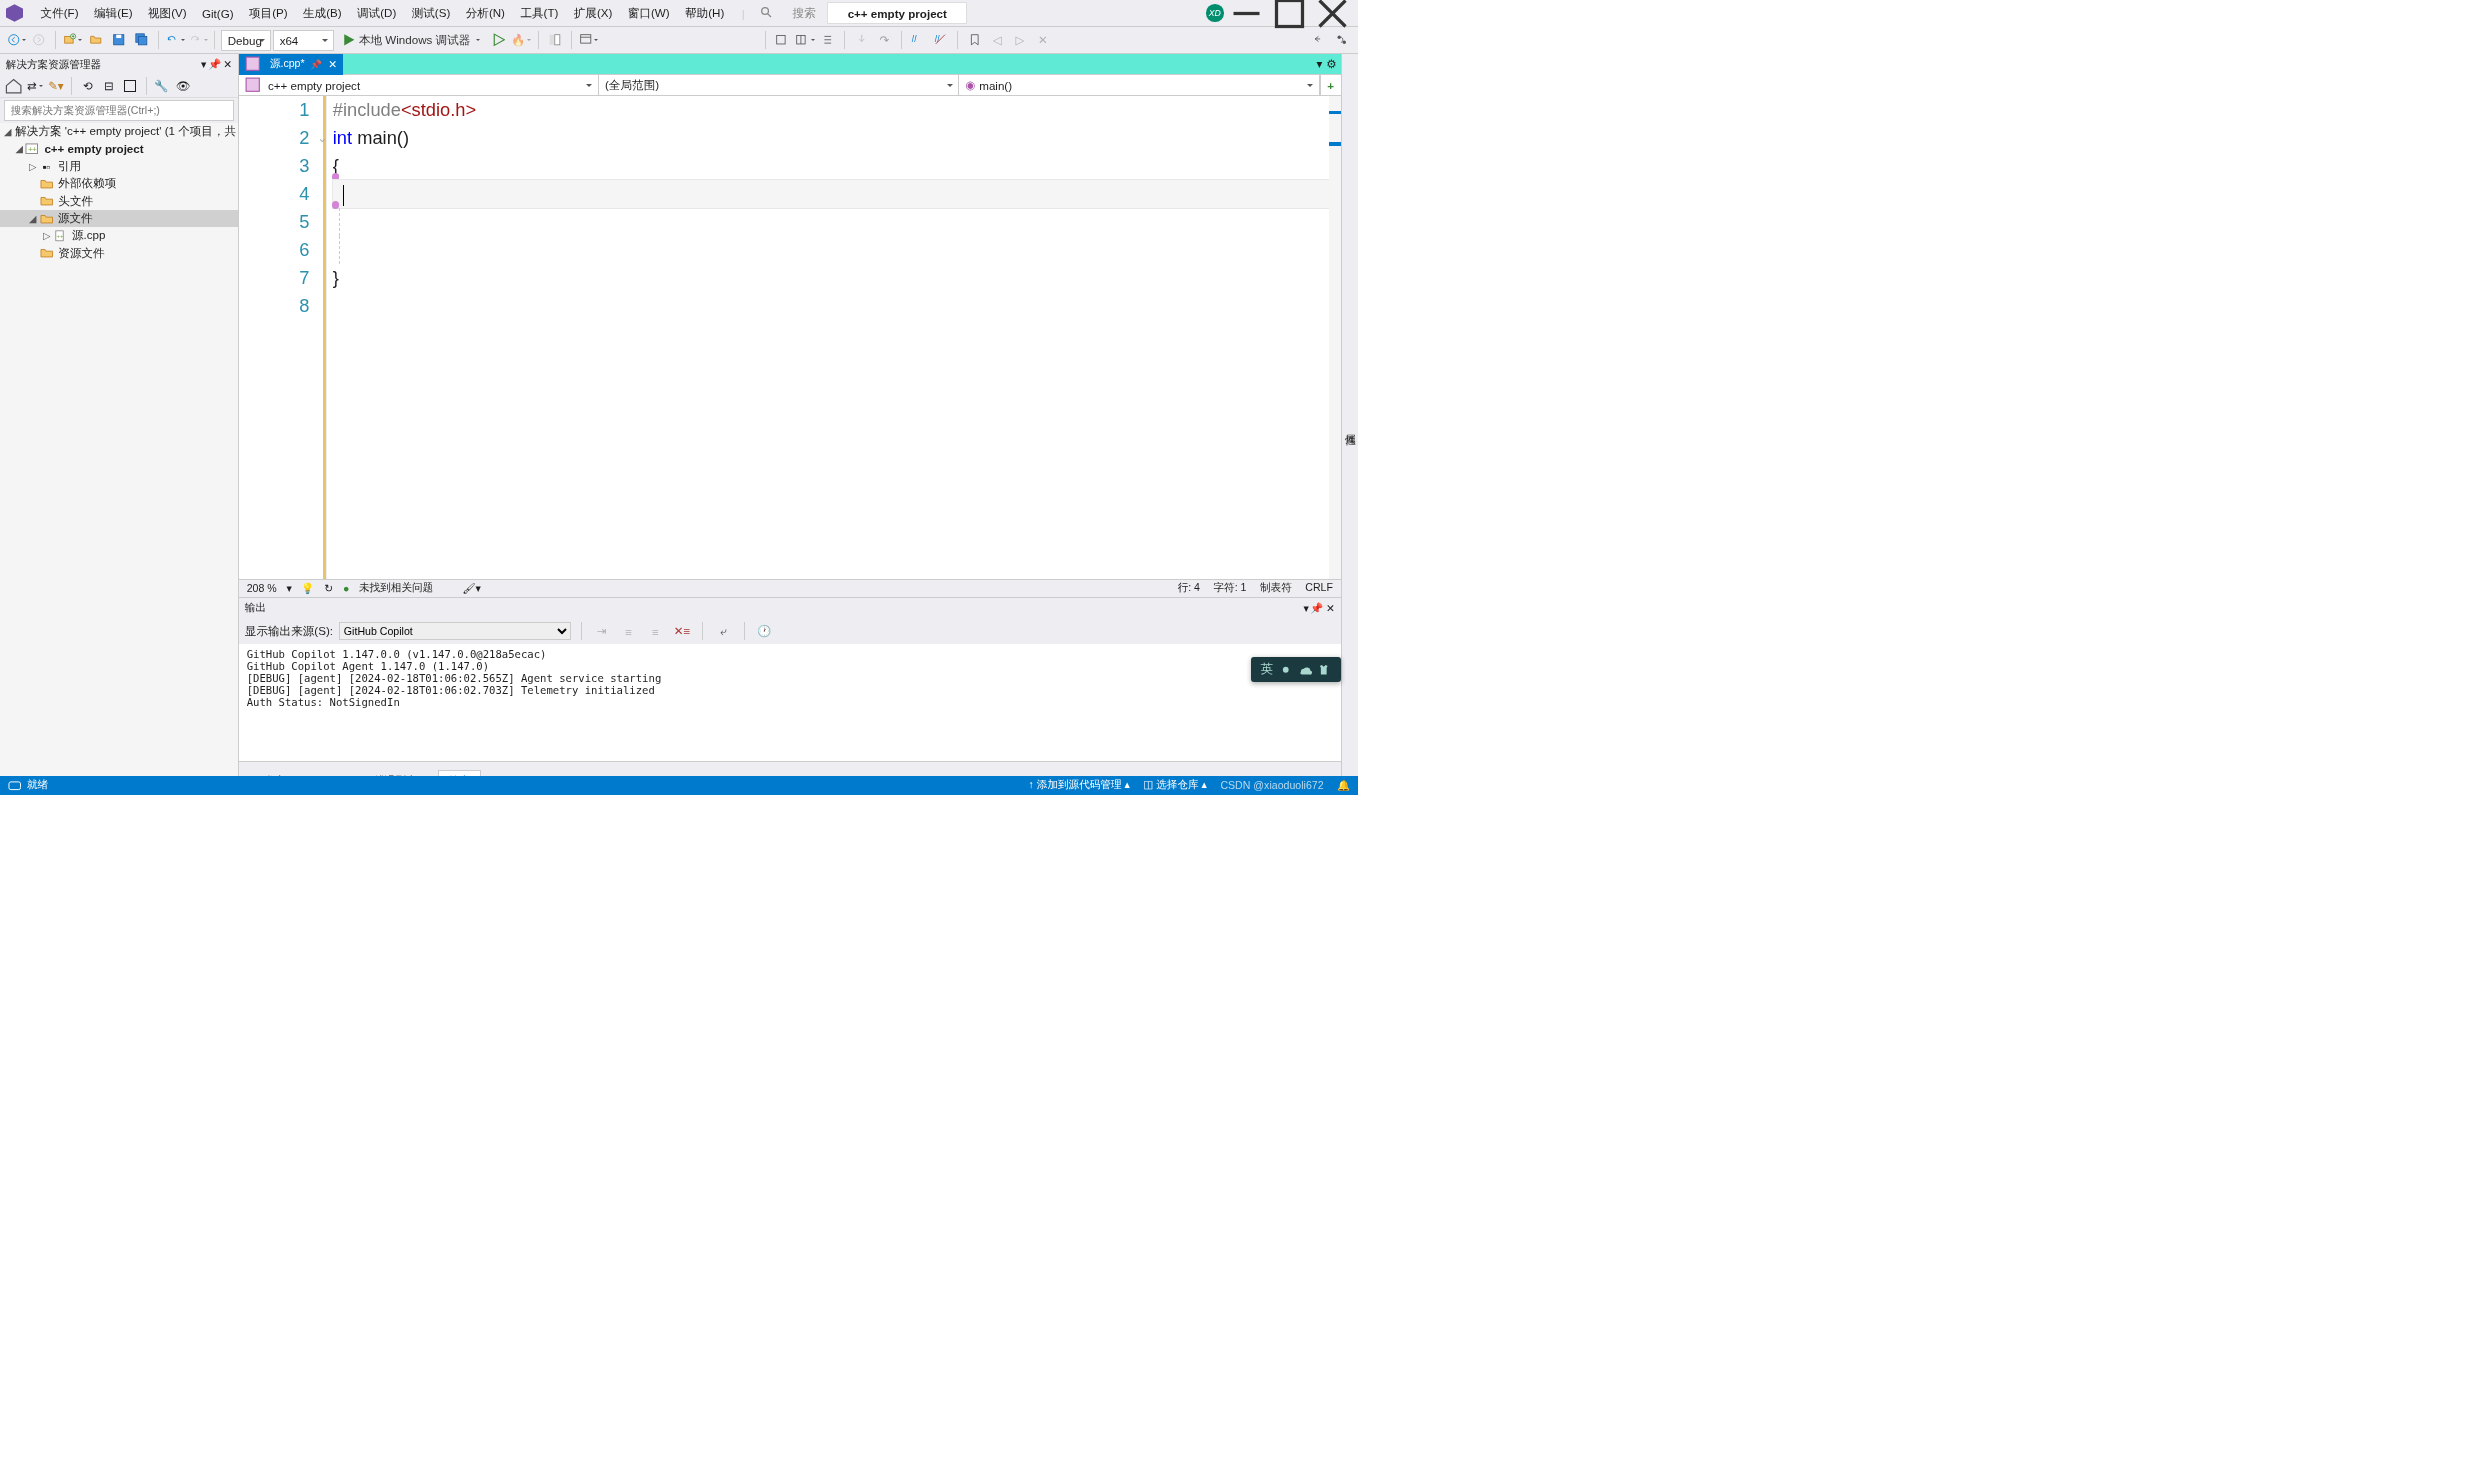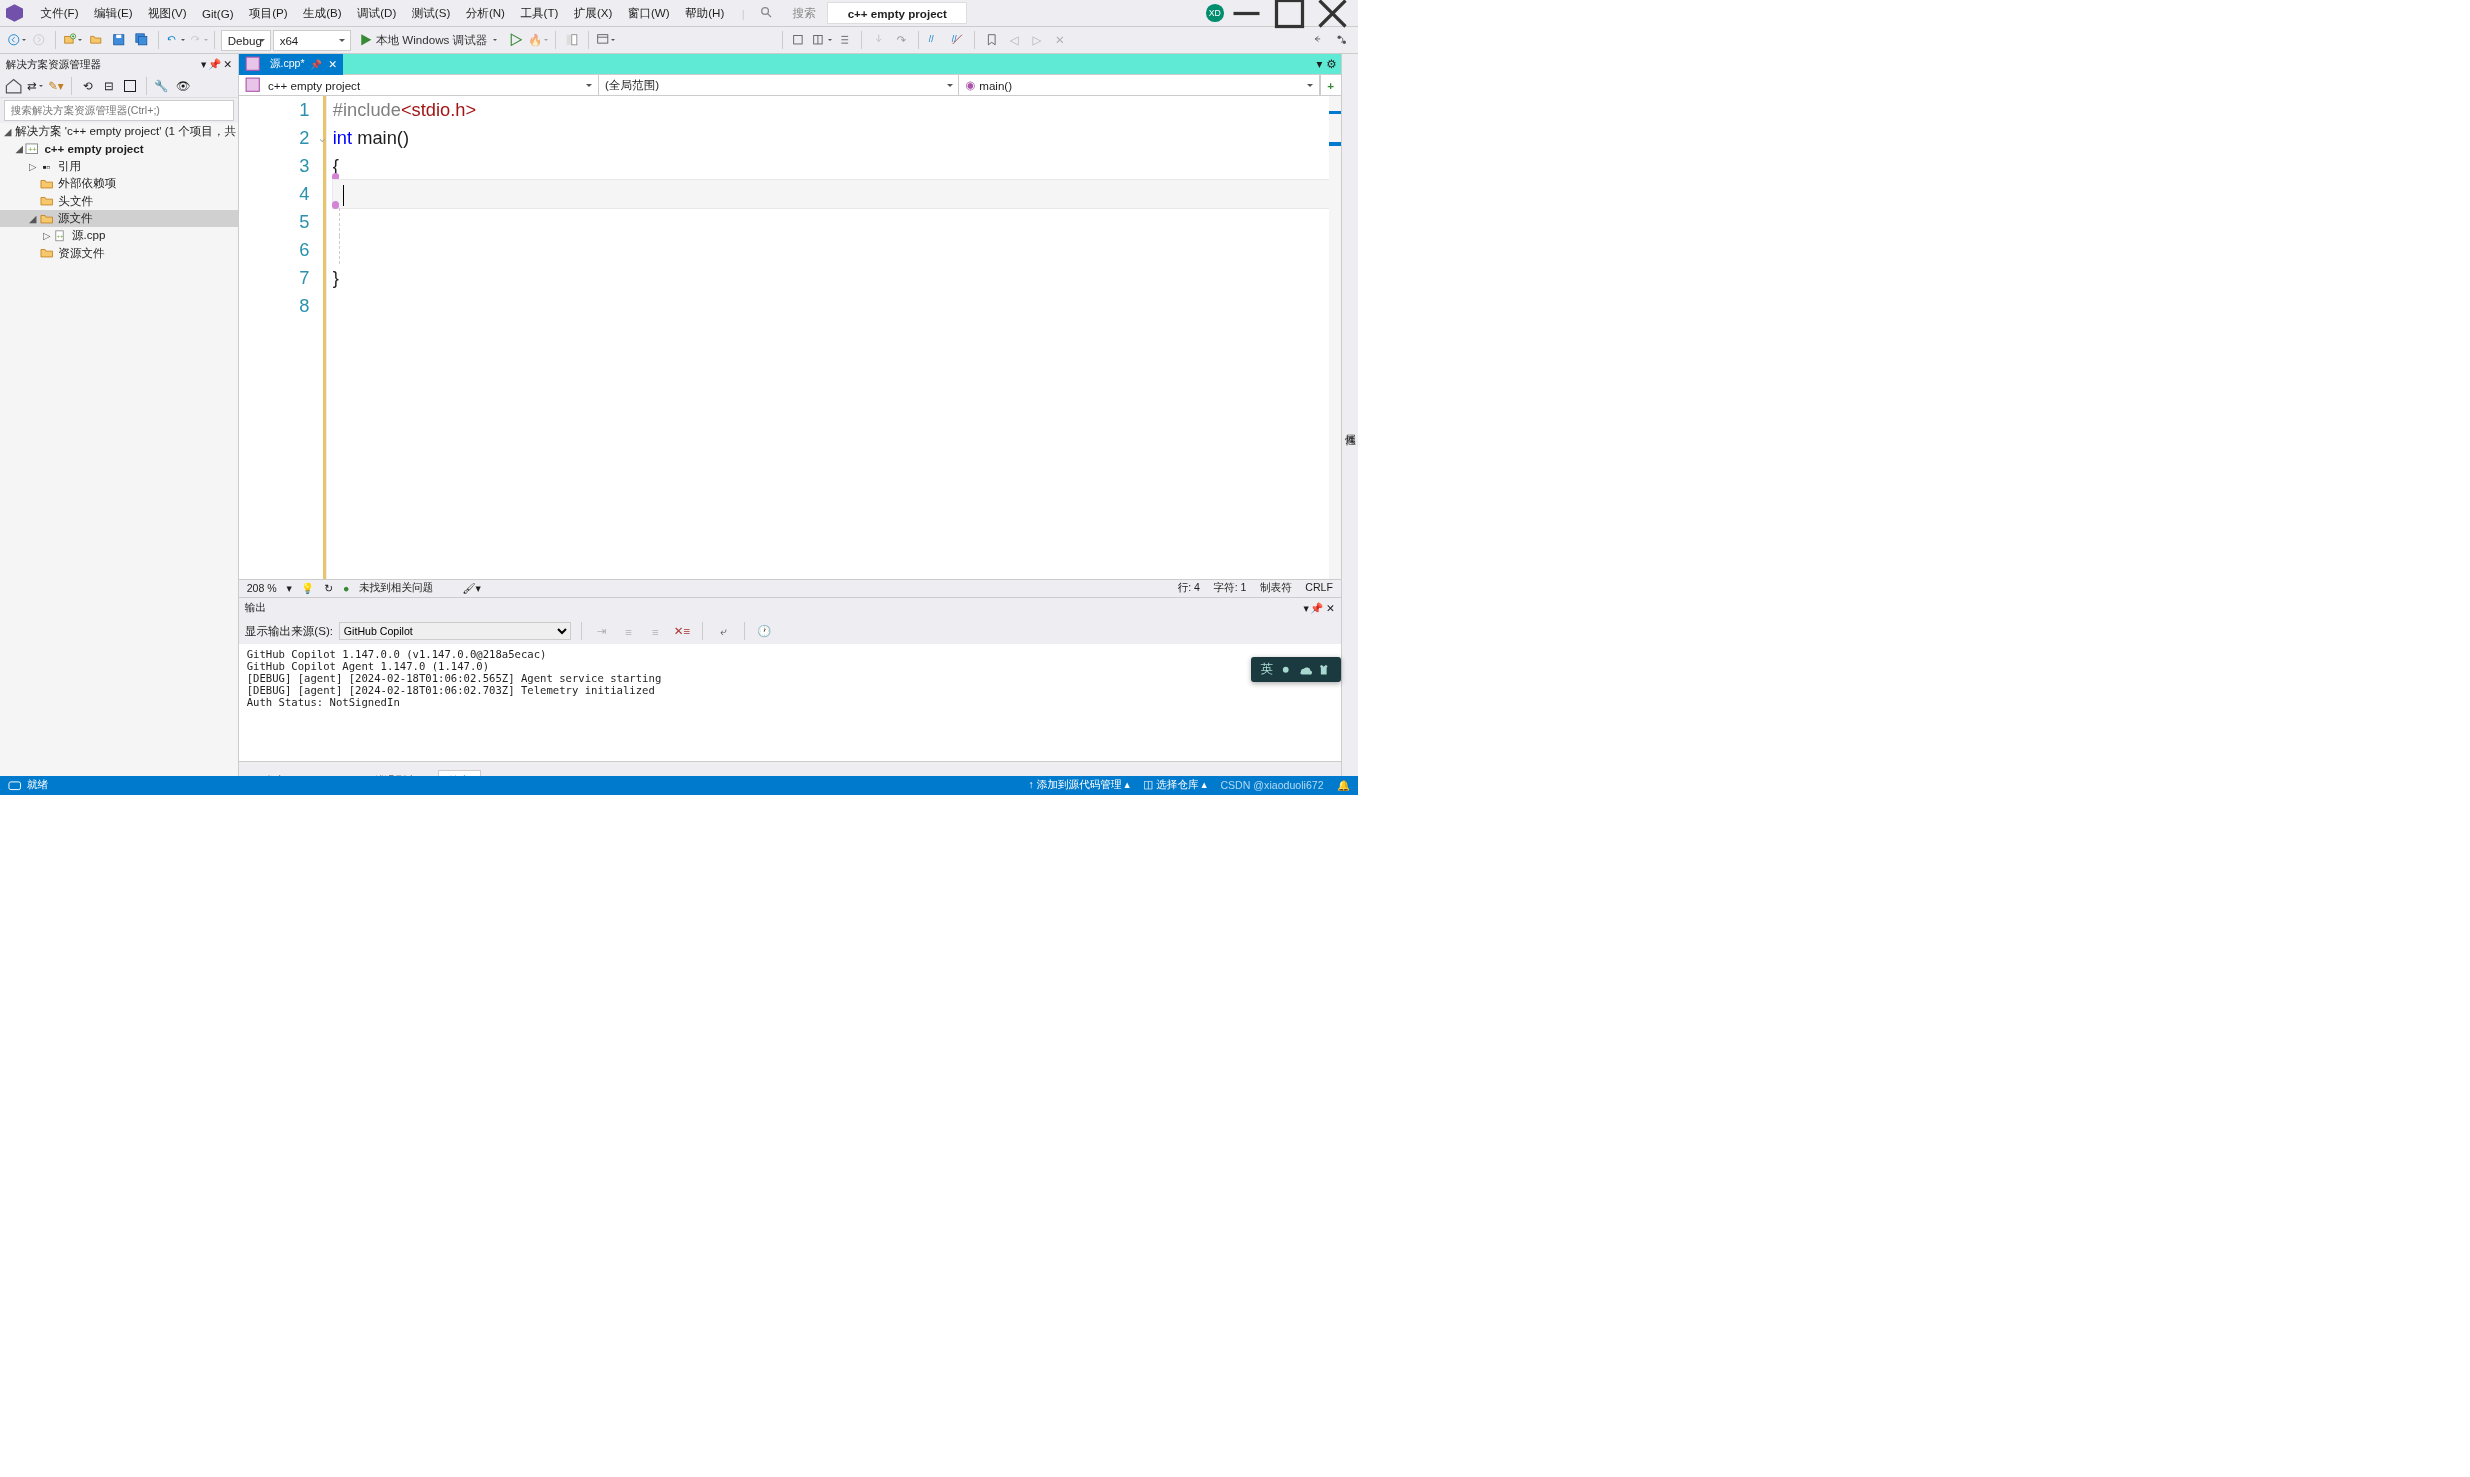--- a/index.html
+++ b/index.html
@@ -4,21 +4,21 @@
 <style>
 * { margin:0; padding:0; box-sizing:border-box; font-family:"Microsoft YaHei","Segoe UI",sans-serif; }
 body { background:#fff; font-size:11.6px; color:#1e1e1e; overflow:hidden; width:1358px; height:811px; position:relative; }
 .menubar { height:27px; display:flex; align-items:center; padding:0 5.8px; background:#eeeef2; border-bottom:1px solid #ccc; }
 .vs-logo { width:17.4px; height:17.4px; background:#7151a9; margin-right:9.7px; display:inline-block; clip-path:polygon(0 25%,50% 0,100% 25%,100% 75%,50% 100%,0 75%); }
 .menu-item { padding:3.9px 7.7px; cursor:default; }
 .title-sep { margin:0 9.7px; color:#ccc; }
 .search-box { display:flex; align-items:center; color:#888; padding:0 5.8px;gap:15px; }
 .search-box svg { width:13.5px; height:13.5px; margin-right:3.9px; }
 .title-active { font-weight:bold; padding:3.9px 19.3px; border:1px solid #ddd; background:#fff; margin-left:5.8px; }
-.win-controls { margin-left:auto; display:flex; align-items:center; gap:3.9px; }
+.win-controls { margin-left:auto; display:flex; align-items:center; gap:3.9px;font-style:italic; }
 .avatar { width:17.4px; height:17.4px; border-radius:50%; background:#008e6e; color:#fff; font-size:8.7px; display:flex; align-items:center; justify-content:center; }
 .win-btn { width:39px; height:27px; display:flex; align-items:center; justify-content:center; color:#555; }
 .toolbar { height:27px; display:flex; align-items:center; padding:0 5.8px; gap:1.9px; background:#eeeef2; border-bottom:1px solid #ccc; }
 .tb-btn { width:21px; height:21px; display:flex; align-items:center; justify-content:center; color:#555; position:relative; }
 .tb-btn svg { width:13.5px; height:13.5px; }
 .tb-sep { width:1px; height:17.4px; background:#ccc; margin:0 3.9px; }
 .tb-combo { height:21px; border:1px solid #ccc; background:#fff; padding:0 17.4px 0 5.8px; display:flex; align-items:center; position:relative; font-size:11.6px; }
 .tb-combo::after { content:""; position:absolute; right:4.8px; top:8.7px; border:3.9px solid transparent; border-top-color:#555; }
 .tb-green { color:#388a34; }
 .dd-arr::after { content:""; display:inline-block; margin-left:1.9px; border:2.9px solid transparent; border-top-color:#555; vertical-align:middle; }
@@ -177,21 +177,21 @@
     </span>
   <span class="tb-btn" style="opacity:.4">
       <svg viewBox="0 0 16 16">
         <path d="M12 8a4 4 0 0 0-8 0" fill="none" stroke="#888"></path>
         <path d="M12 5v3H9" fill="none" stroke="#888"></path>
       </svg>
       <span class="dd-arr"></span>
     </span>
   <span class="tb-sep"></span>
   <span class="tb-combo" style="width:50px">Debug</span>
-  <span class="tb-combo" style="width:78px">x64</span>
+  <span class="tb-combo" style="width:61px">x64</span>
   <span class="tb-btn tb-green" style="width:auto;padding:0 5.8px;gap:3.9px">
     <svg viewBox="0 0 12 12">
         <path d="M2 1l9 5-9 5z" fill="#388a34"></path>
       </svg>
     <span style="color:#333">本地 Windows 调试器</span>
       <span class="dd-arr"></span>
   </span>
   <span class="tb-btn tb-green">
       <svg viewBox="0 0 12 12">
         <path d="M2 1l9 5-9 5z" fill="none" stroke="#388a34"></path>

